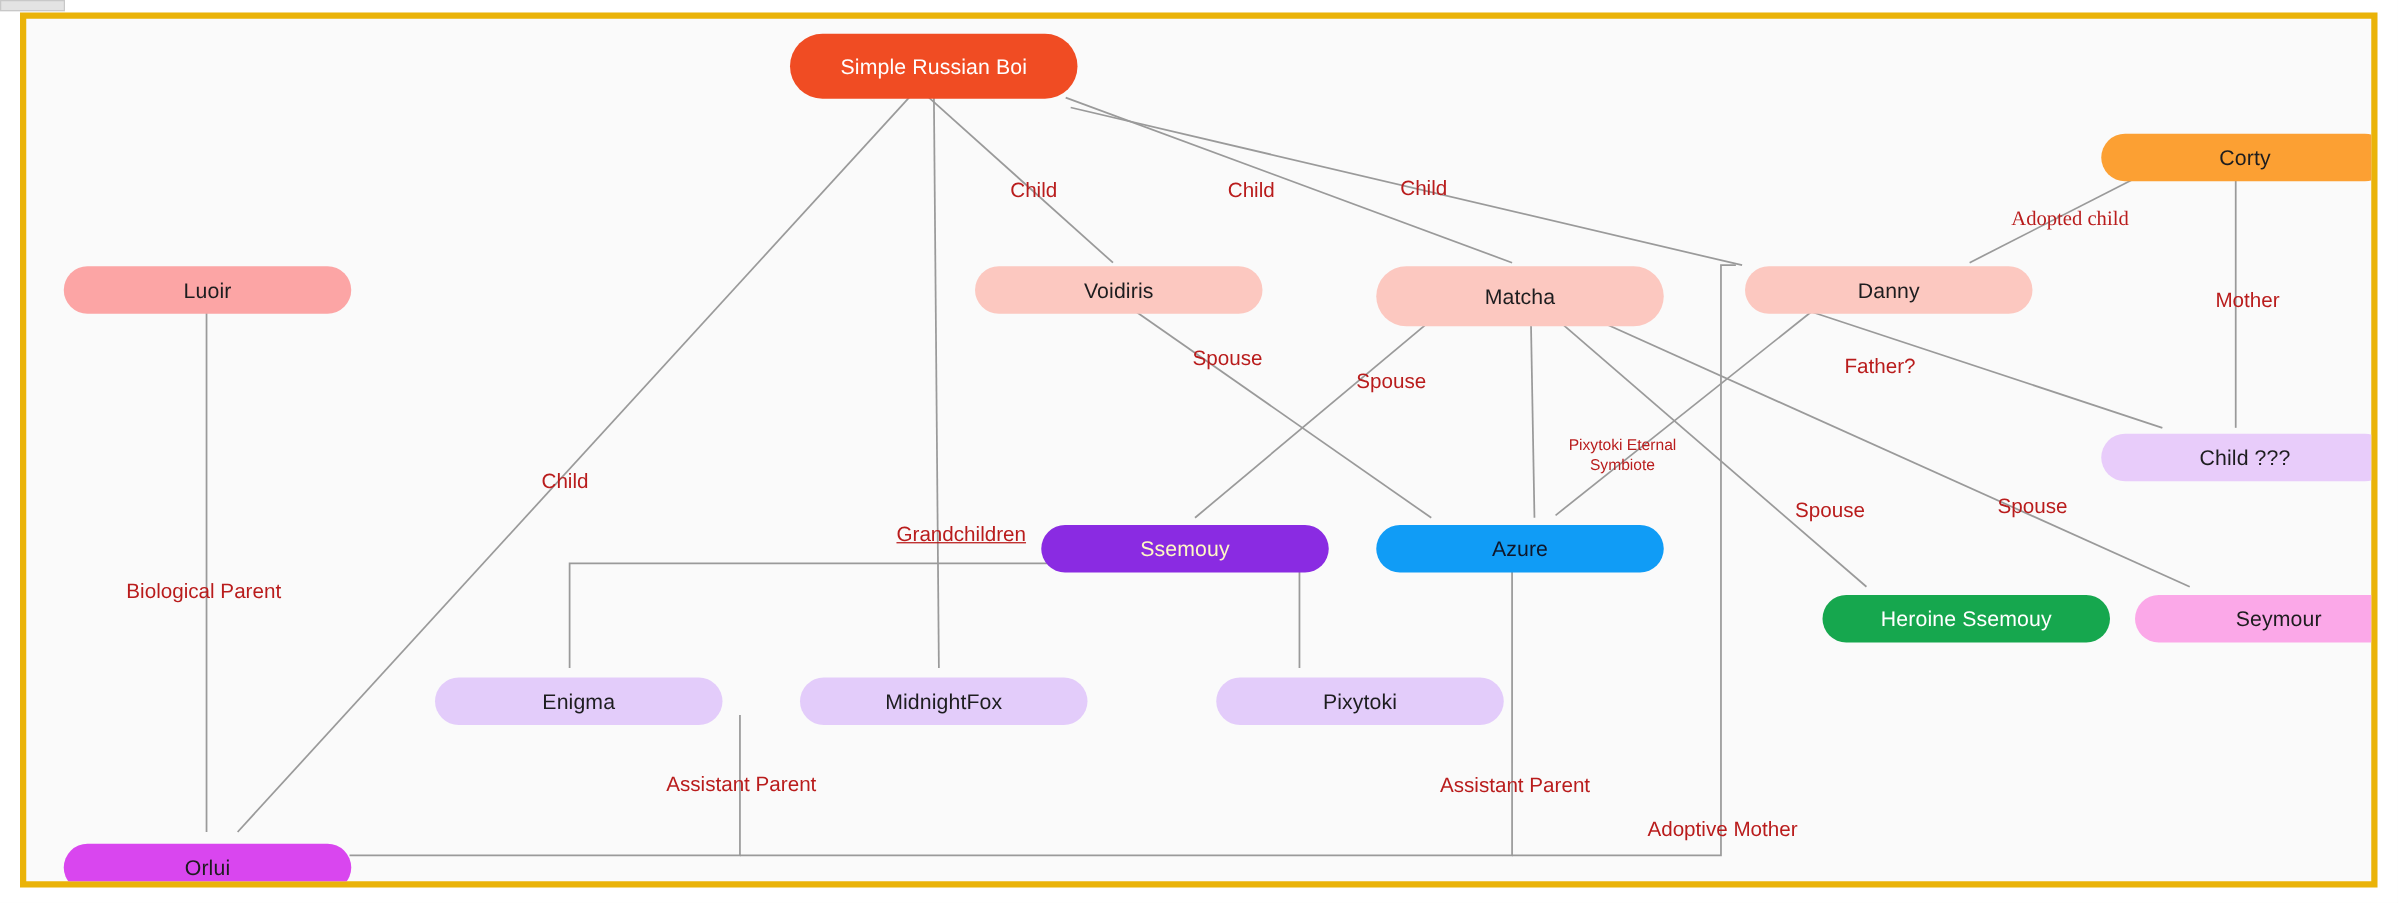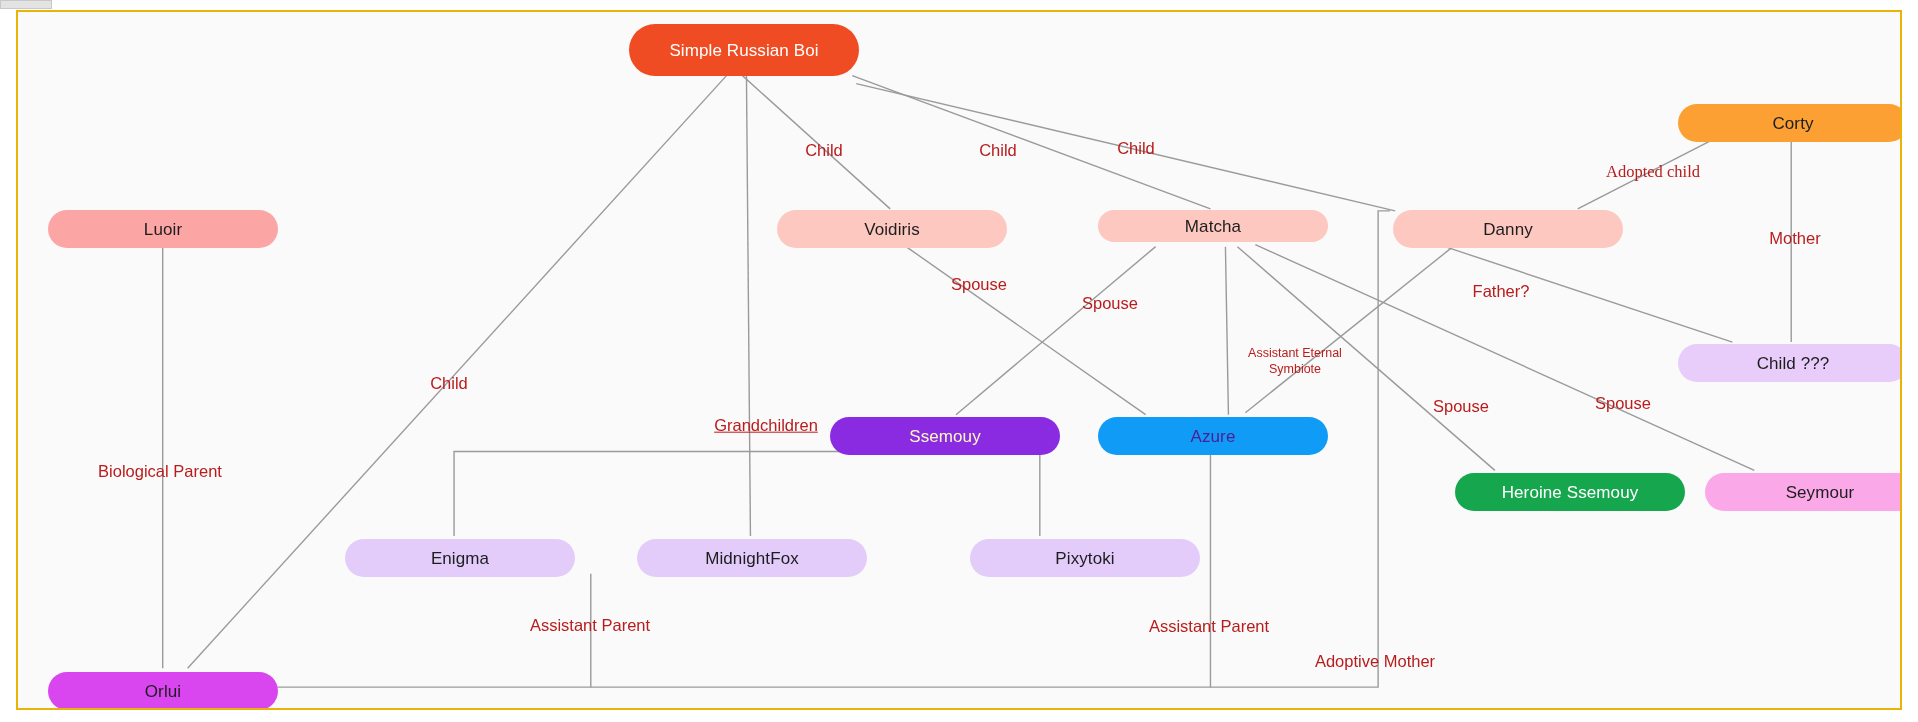--- a/index.html
+++ b/index.html
@@ -23,21 +23,21 @@
     border: 1px solid #c8c8c8;
     box-sizing: border-box;
   }
   #canvas {
     position: absolute;
     left: 16px;
     top: 10px;
     width: 1886px;
     height: 700px;
     background: #fafafa;
-    border: 2px solid #eab308;
+    border: 5px solid #eab308;
     box-sizing: border-box;
     overflow: hidden;
   }
   #edge-layer {
     position: absolute;
     left: 0; top: 0;
     width: 100%; height: 100%;
     pointer-events: none;
   }
   .edge-path {
@@ -109,36 +109,36 @@
     <div id="node-layer">
         <div class="node" style="left: 611px; top: 12px; width: 230px; height: 52px; background: rgb(240, 76, 35); color: rgb(255, 255, 255);">
           <span>Simple Russian Boi</span>
         </div>
         <div class="node" style="left: 30px; top: 198px; width: 230px; height: 38px; background: #fca5a5; color: rgb(29, 29, 31);">
           <span>Luoir</span>
         </div>
         <div class="node" style="left: 759px; top: 198px; width: 230px; height: 38px; background: rgb(252, 200, 192); color: rgb(29, 29, 31);">
           <span>Voidiris</span>
         </div>
-        <div class="node" style="left: 1080px; top: 198px; width: 230px; height: 32px; background: rgb(252, 200, 192); color: rgb(29, 29, 31);">
+        <div class="node" style="left: 1080px; top: 198px; width: 230px; height: 48px; background: rgb(252, 200, 192); color: rgb(29, 29, 31);">
           <span>Matcha</span>
         </div>
         <div class="node" style="left: 1375px; top: 198px; width: 230px; height: 38px; background: rgb(252, 200, 192); color: rgb(29, 29, 31);">
           <span>Danny</span>
         </div>
         <div class="node" style="left: 1660px; top: 92px; width: 230px; height: 38px; background: rgb(252, 160, 51); color: rgb(29, 29, 31);">
           <span>Corty</span>
         </div>
         <div class="node" style="left: 1660px; top: 332px; width: 230px; height: 38px; background: rgb(232, 204, 250); color: rgb(29, 29, 31);">
           <span>Child ???</span>
         </div>
         <div class="node" style="left: 812px; top: 405px; width: 230px; height: 38px; background: rgb(138, 43, 226); color: #fef9c3;">
           <span>Ssemouy</span>
         </div>
-        <div class="node" style="left: 1080px; top: 405px; width: 230px; height: 38px; background: rgb(16, 156, 246); color: #4c1d95;">
+        <div class="node" style="left: 1080px; top: 405px; width: 230px; height: 38px; background: rgb(16, 156, 246); color: #0f172a;">
           <span>Azure</span>
         </div>
         <div class="node" style="left: 1437px; top: 461px; width: 230px; height: 38px; background: rgb(22, 167, 78); color: rgb(255, 255, 255);">
           <span>Heroine Ssemouy</span>
         </div>
         <div class="node" style="left: 1687px; top: 461px; width: 230px; height: 38px; background: rgb(251, 168, 232); color: rgb(29, 29, 31);">
           <span>Seymour</span>
         </div>
         <div class="node" style="left: 327px; top: 527px; width: 230px; height: 38px; background: rgb(227, 204, 250); color: rgb(29, 29, 31);">
           <span>Enigma</span>
@@ -155,21 +155,21 @@
       </div>
     <div id="label-layer">
         <div class="edge-label" style="left: 431px; top: 371px;">Child</div>
         <div class="edge-label" style="left: 806px; top: 138px;">Child</div>
         <div class="edge-label" style="left: 980px; top: 138px;">Child</div>
         <div class="edge-label" style="left: 1118px; top: 136px;">Child</div>
         <div class="edge-label" style="left: 142px; top: 447px; margin-top: 12px;">Biological Parent</div>
         <div class="edge-label" style="left: 748px; top: 413px; text-decoration: underline;">Grandchildren</div>
         <div class="edge-label" style="left: 961px; top: 272px;">Spouse</div>
         <div class="edge-label" style="left: 1092px; top: 291px;">Spouse</div>
-        <div class="edge-label small" style="left: 1277px; top: 350px;">Assistant Eternal Symbiote</div>
+        <div class="edge-label small" style="left: 1277px; top: 350px;">Pixytoki Eternal Symbiote</div>
         <div class="edge-label" style="left: 1443px; top: 394px;">Spouse</div>
         <div class="edge-label" style="left: 1605px; top: 391px;">Spouse</div>
         <div class="edge-label" style="left: 1483px; top: 279px;">Father?</div>
         <div class="edge-label" style="left: 1635px; top: 160px; font-family: Liberation Serif, serif;">Adopted child</div>
         <div class="edge-label" style="left: 1777px; top: 226px;">Mother</div>
         <div class="edge-label" style="left: 572px; top: 613px;">Assistant Parent</div>
         <div class="edge-label" style="left: 1191px; top: 614px;">Assistant Parent</div>
         <div class="edge-label" style="left: 1357px; top: 649px;">Adoptive Mother</div>
       </div>
 

